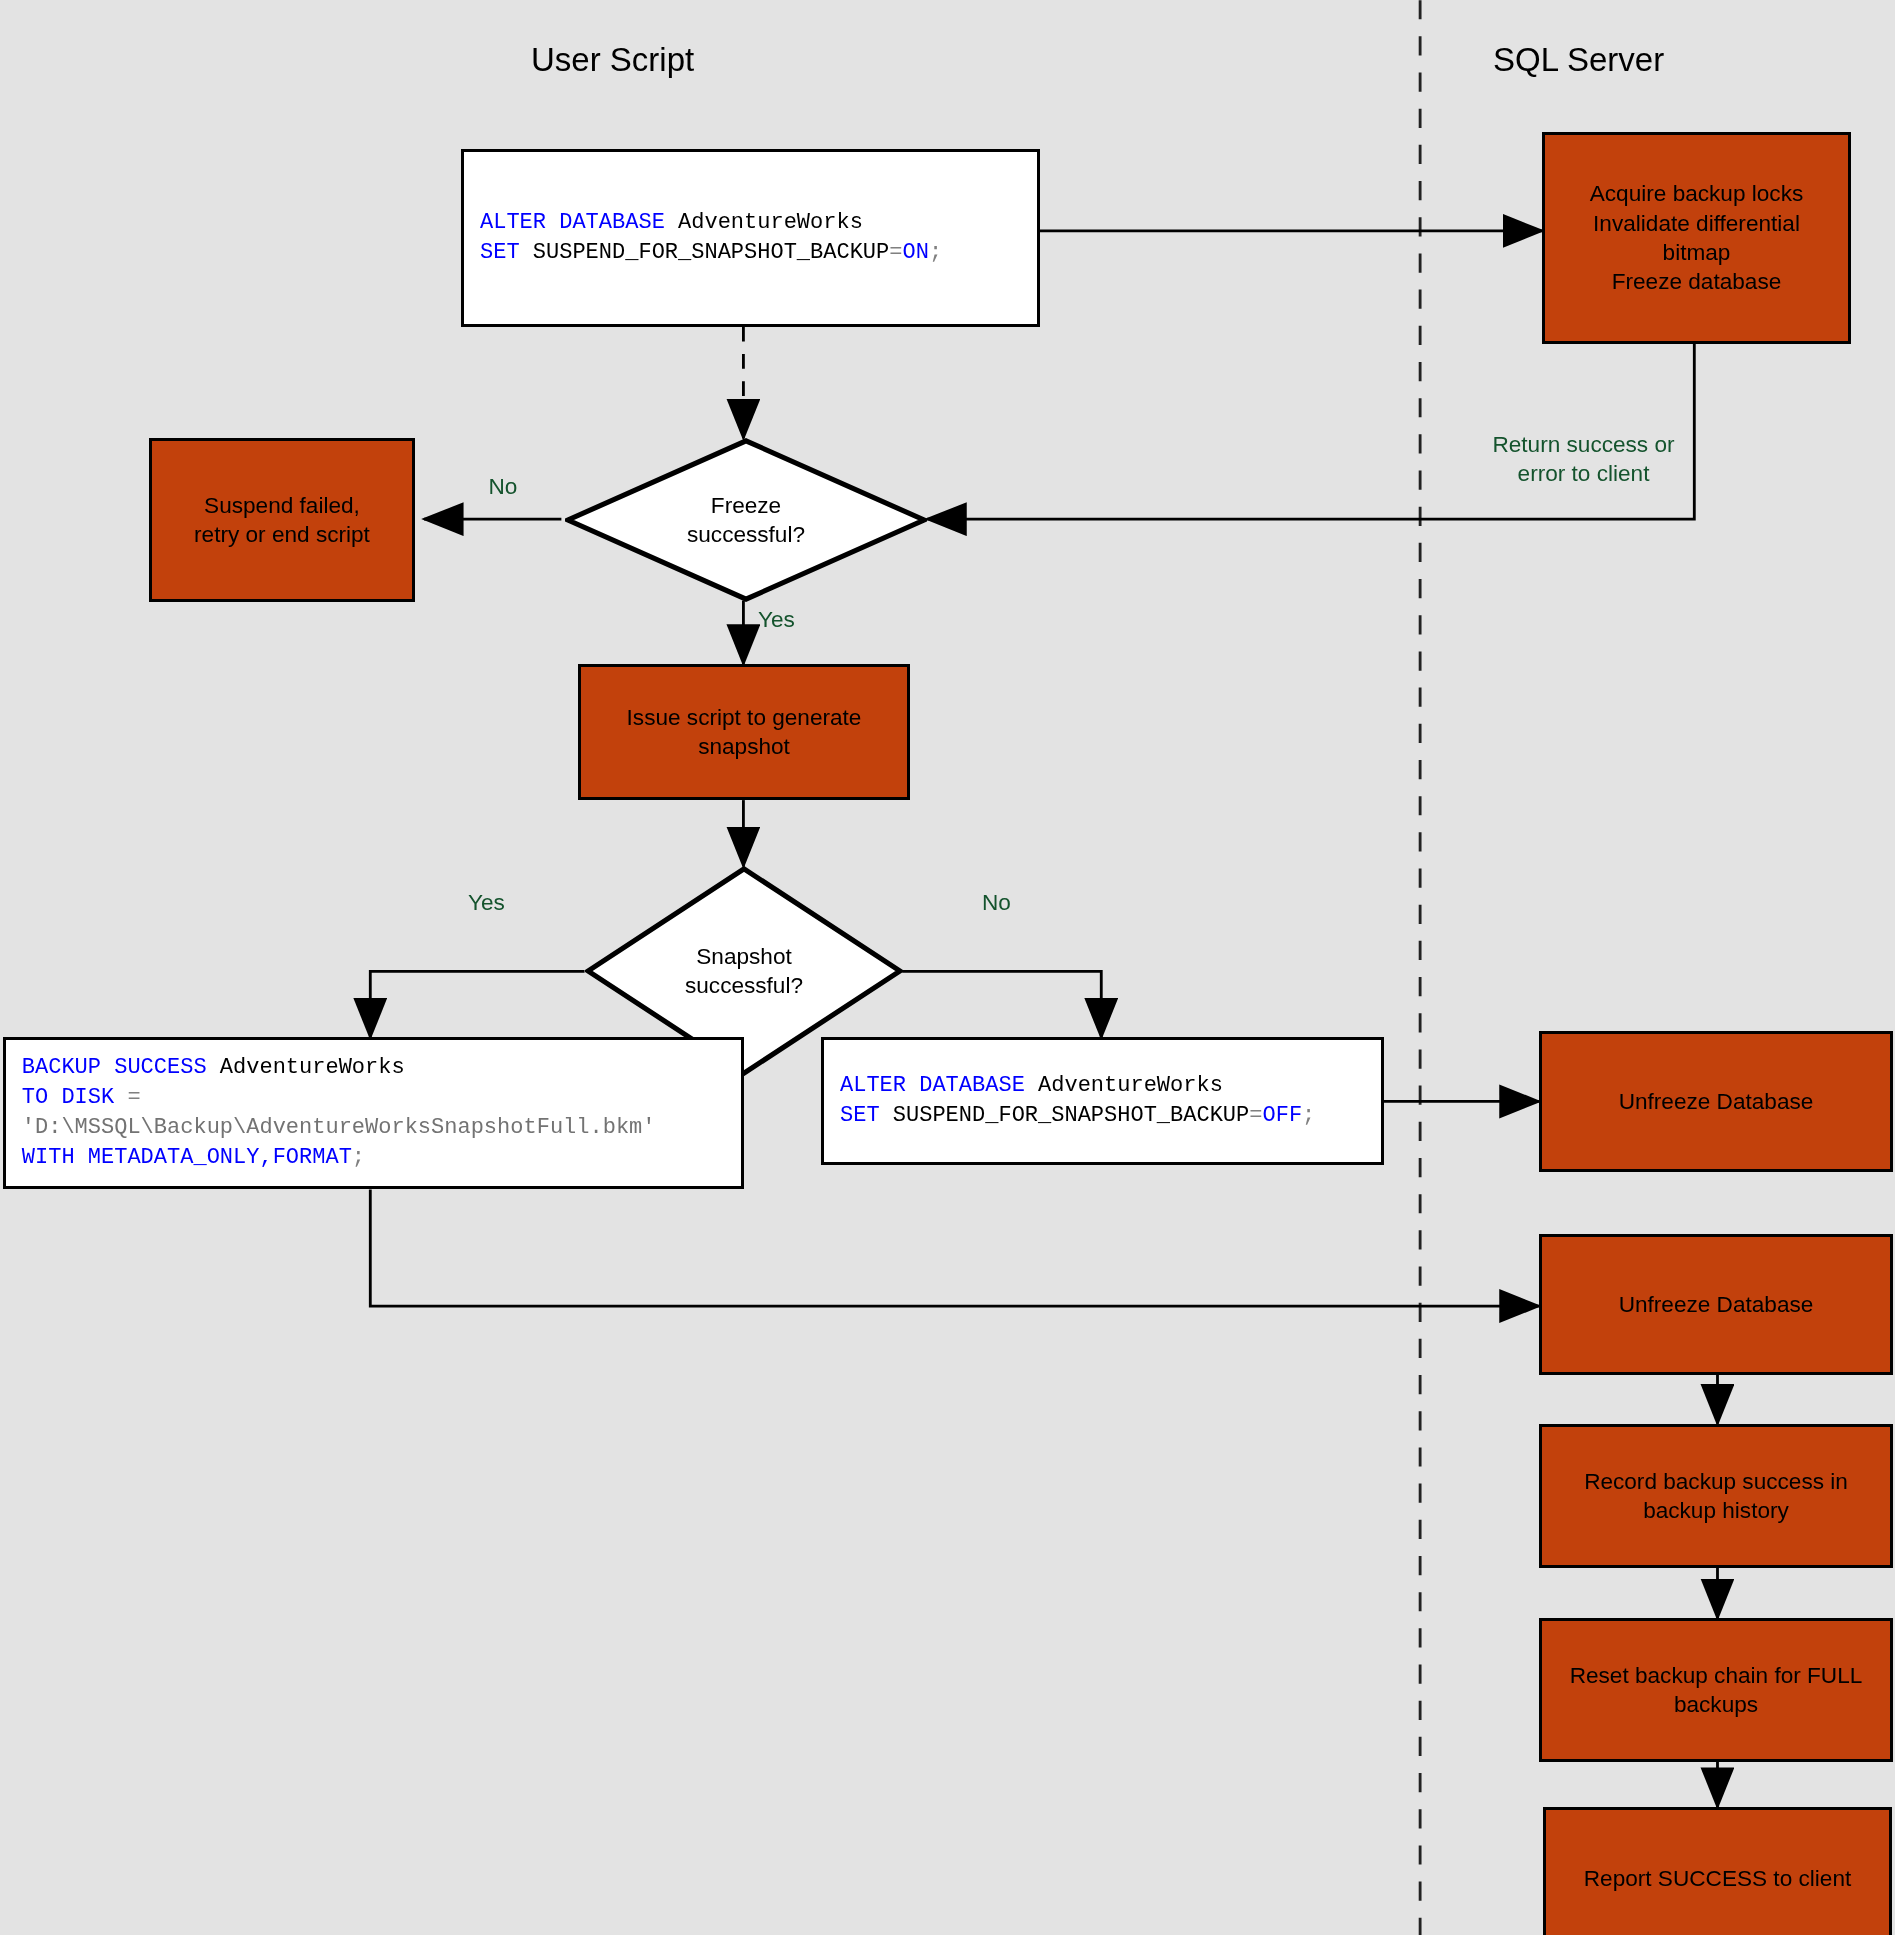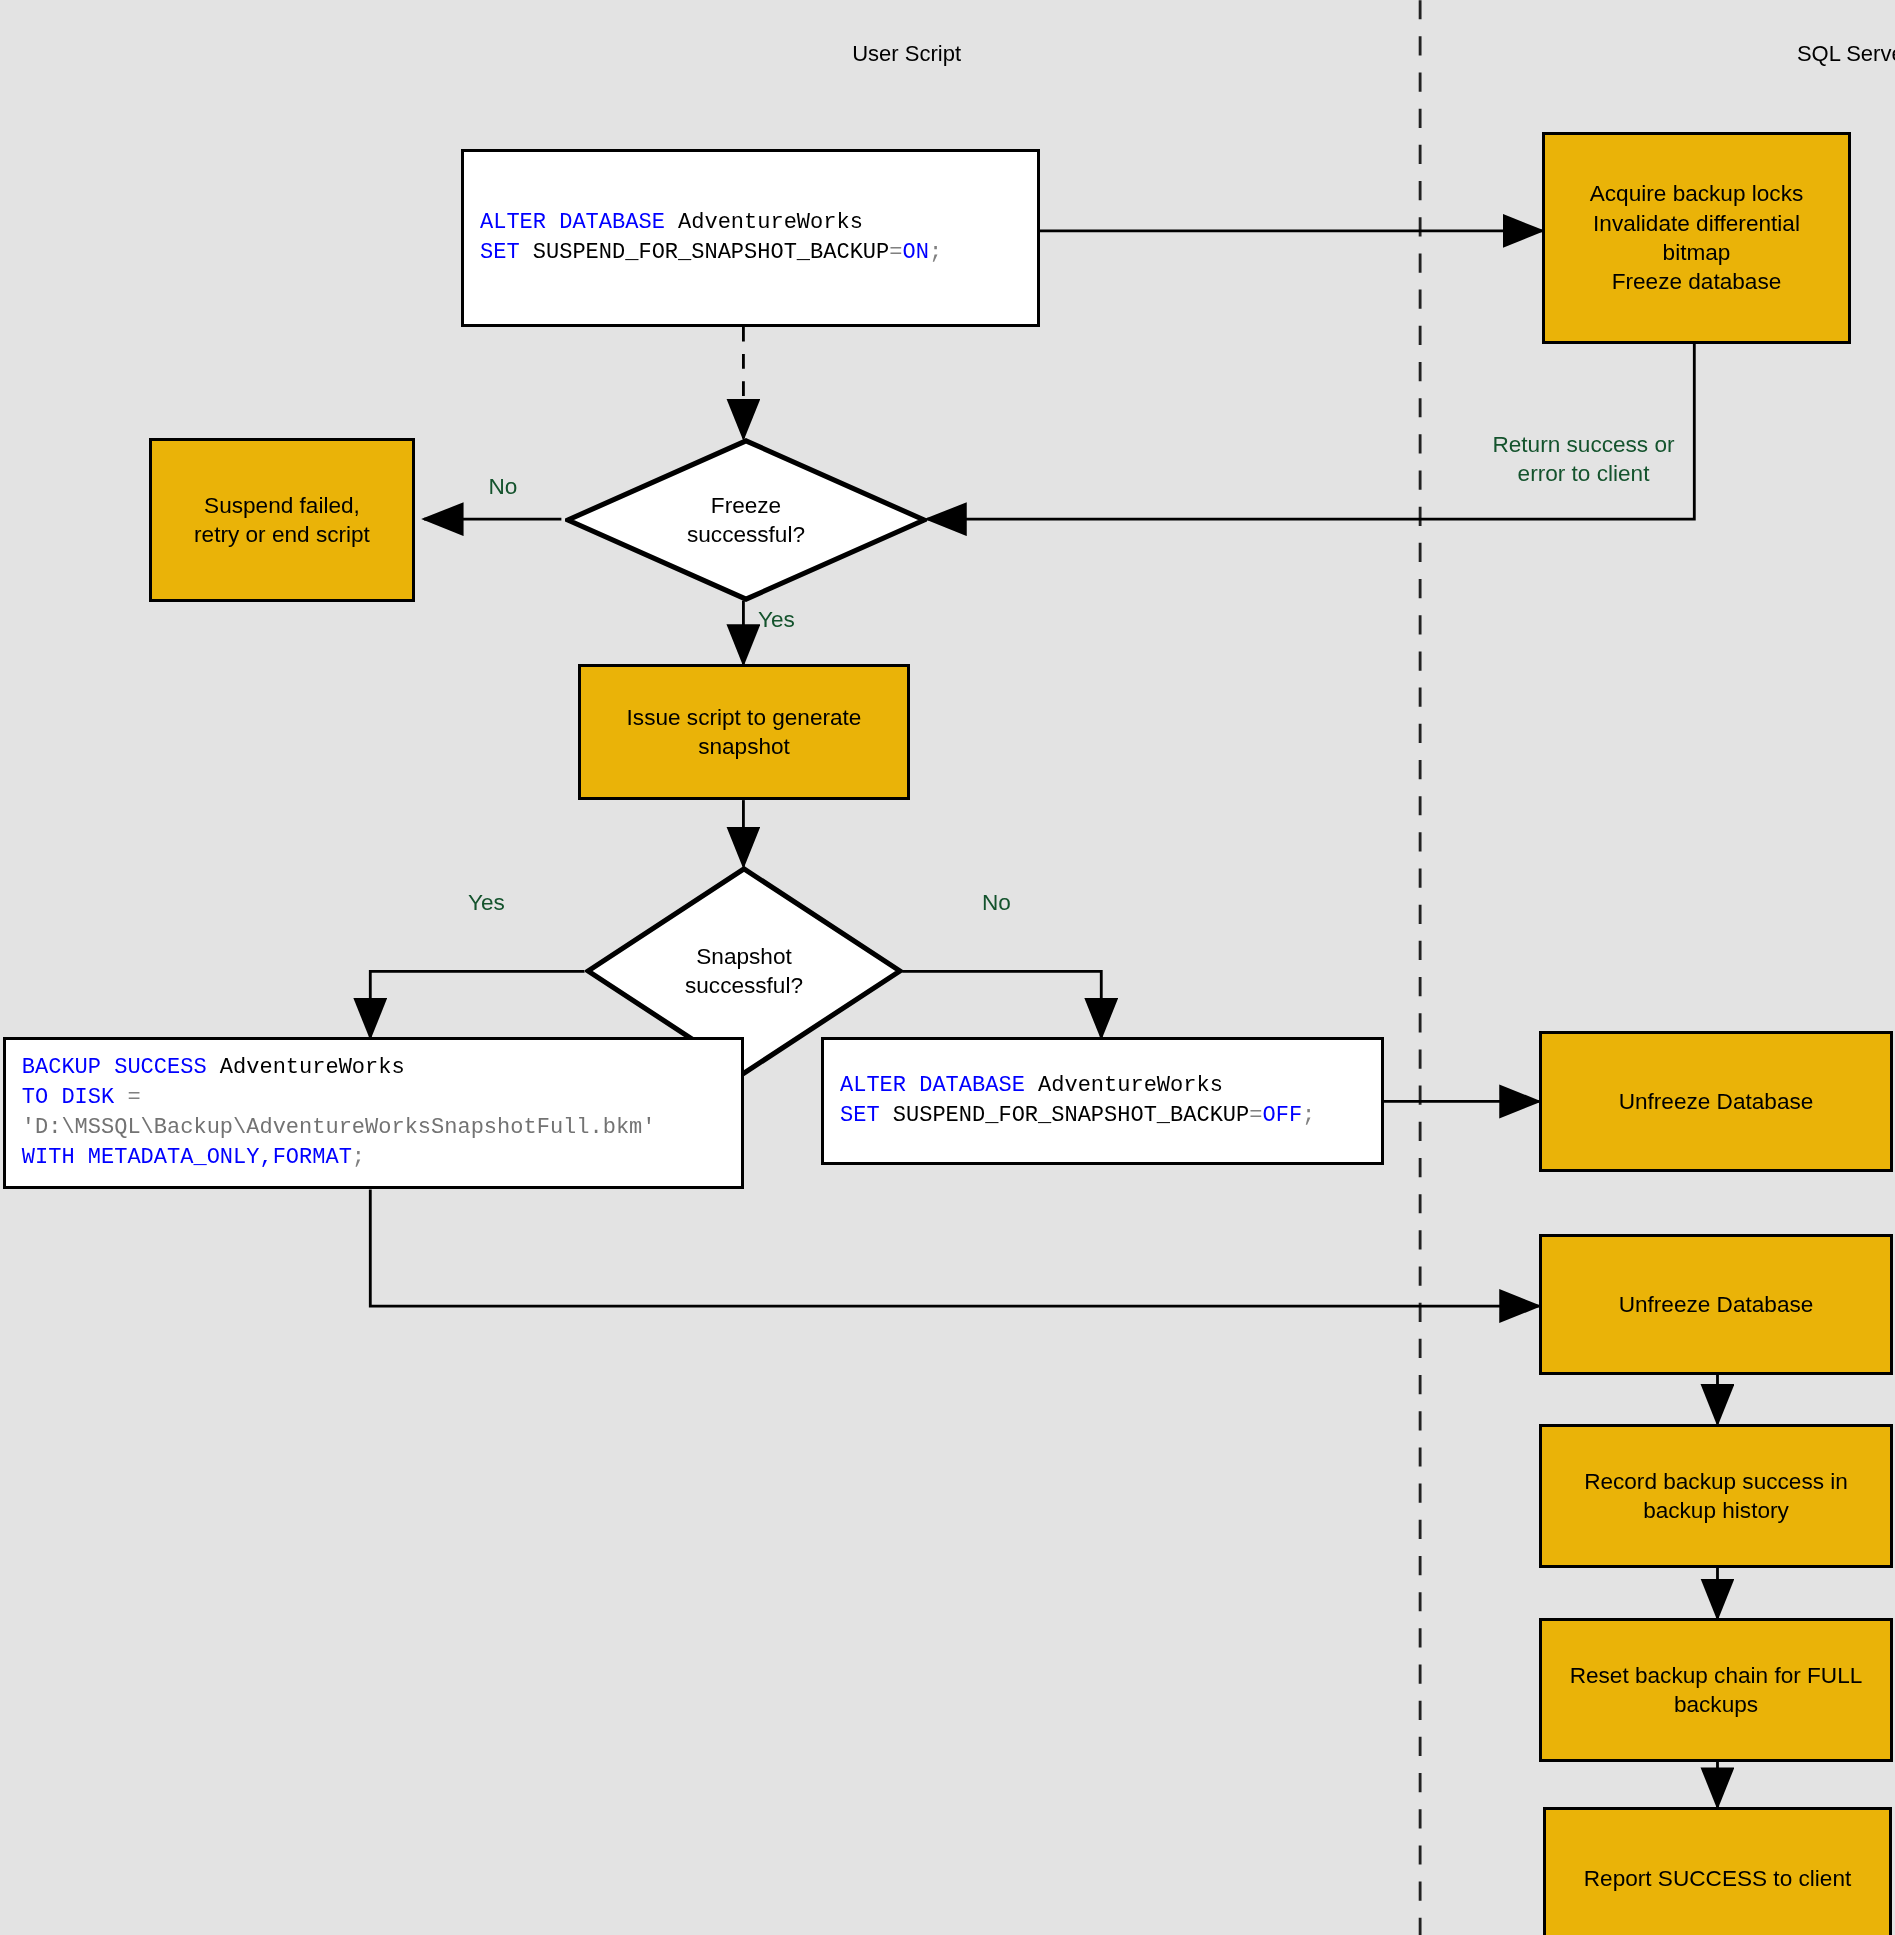--- a/index.html
+++ b/index.html
@@ -1,20 +1,20 @@
 <!DOCTYPE html>
 <html style="font-size:9px"><head>
 <meta charset="utf-8">
 <style>
   html,body{margin:0;padding:0;background:#e3e3e3;}
   body{font-family:"Liberation Sans",sans-serif;}
   #stage{position:relative;width:1895px;height:1936px;background:#e3e3e3;overflow:hidden;}
   svg.layer{position:absolute;left:0;top:0;width:1895px;height:1936px;}
-  .lane-title{position:absolute;text-align:right;font-size:22px;color:#000;font-family:"Liberation Sans",sans-serif;white-space:nowrap;}
-  .node{position:absolute;background:#eab308;border:3.4px solid #000;box-sizing:border-box;display:flex;align-items:center;justify-content:center;}
+  .lane-title{position:absolute;text-align:left;font-size:33px;color:#000;font-family:"Liberation Sans",sans-serif;white-space:nowrap;}
+  .node{position:absolute;background:#c2410c;border:3.4px solid #000;box-sizing:border-box;display:flex;align-items:center;justify-content:center;}
   .node .txt{font-size:22.6px;line-height:1.30;text-align:center;color:#000;padding:0 8px;}
   .code{position:absolute;background:#fff;border:3.4px solid #000;box-sizing:border-box;display:flex;align-items:center;}
   .code pre{margin:0;font-family:"Liberation Mono",monospace;font-size:22px;line-height:1.36;white-space:pre;padding-left:16px;color:#000;}
   .kw{color:#0000ff;}
   .str{color:#737373;}
   .pn{color:#808080;}
   .edge-label{position:absolute;font-size:22.6px;color:#14532d;white-space:pre;line-height:1.30;text-align:center;}
   .diamond-wrap{position:absolute;}
   .diamond-wrap .dlabel{position:absolute;left:0;top:0;width:100%;height:100%;display:flex;align-items:center;justify-content:center;text-align:center;font-size:22.6px;line-height:1.30;color:#000;pointer-events:none;}
 </style>

